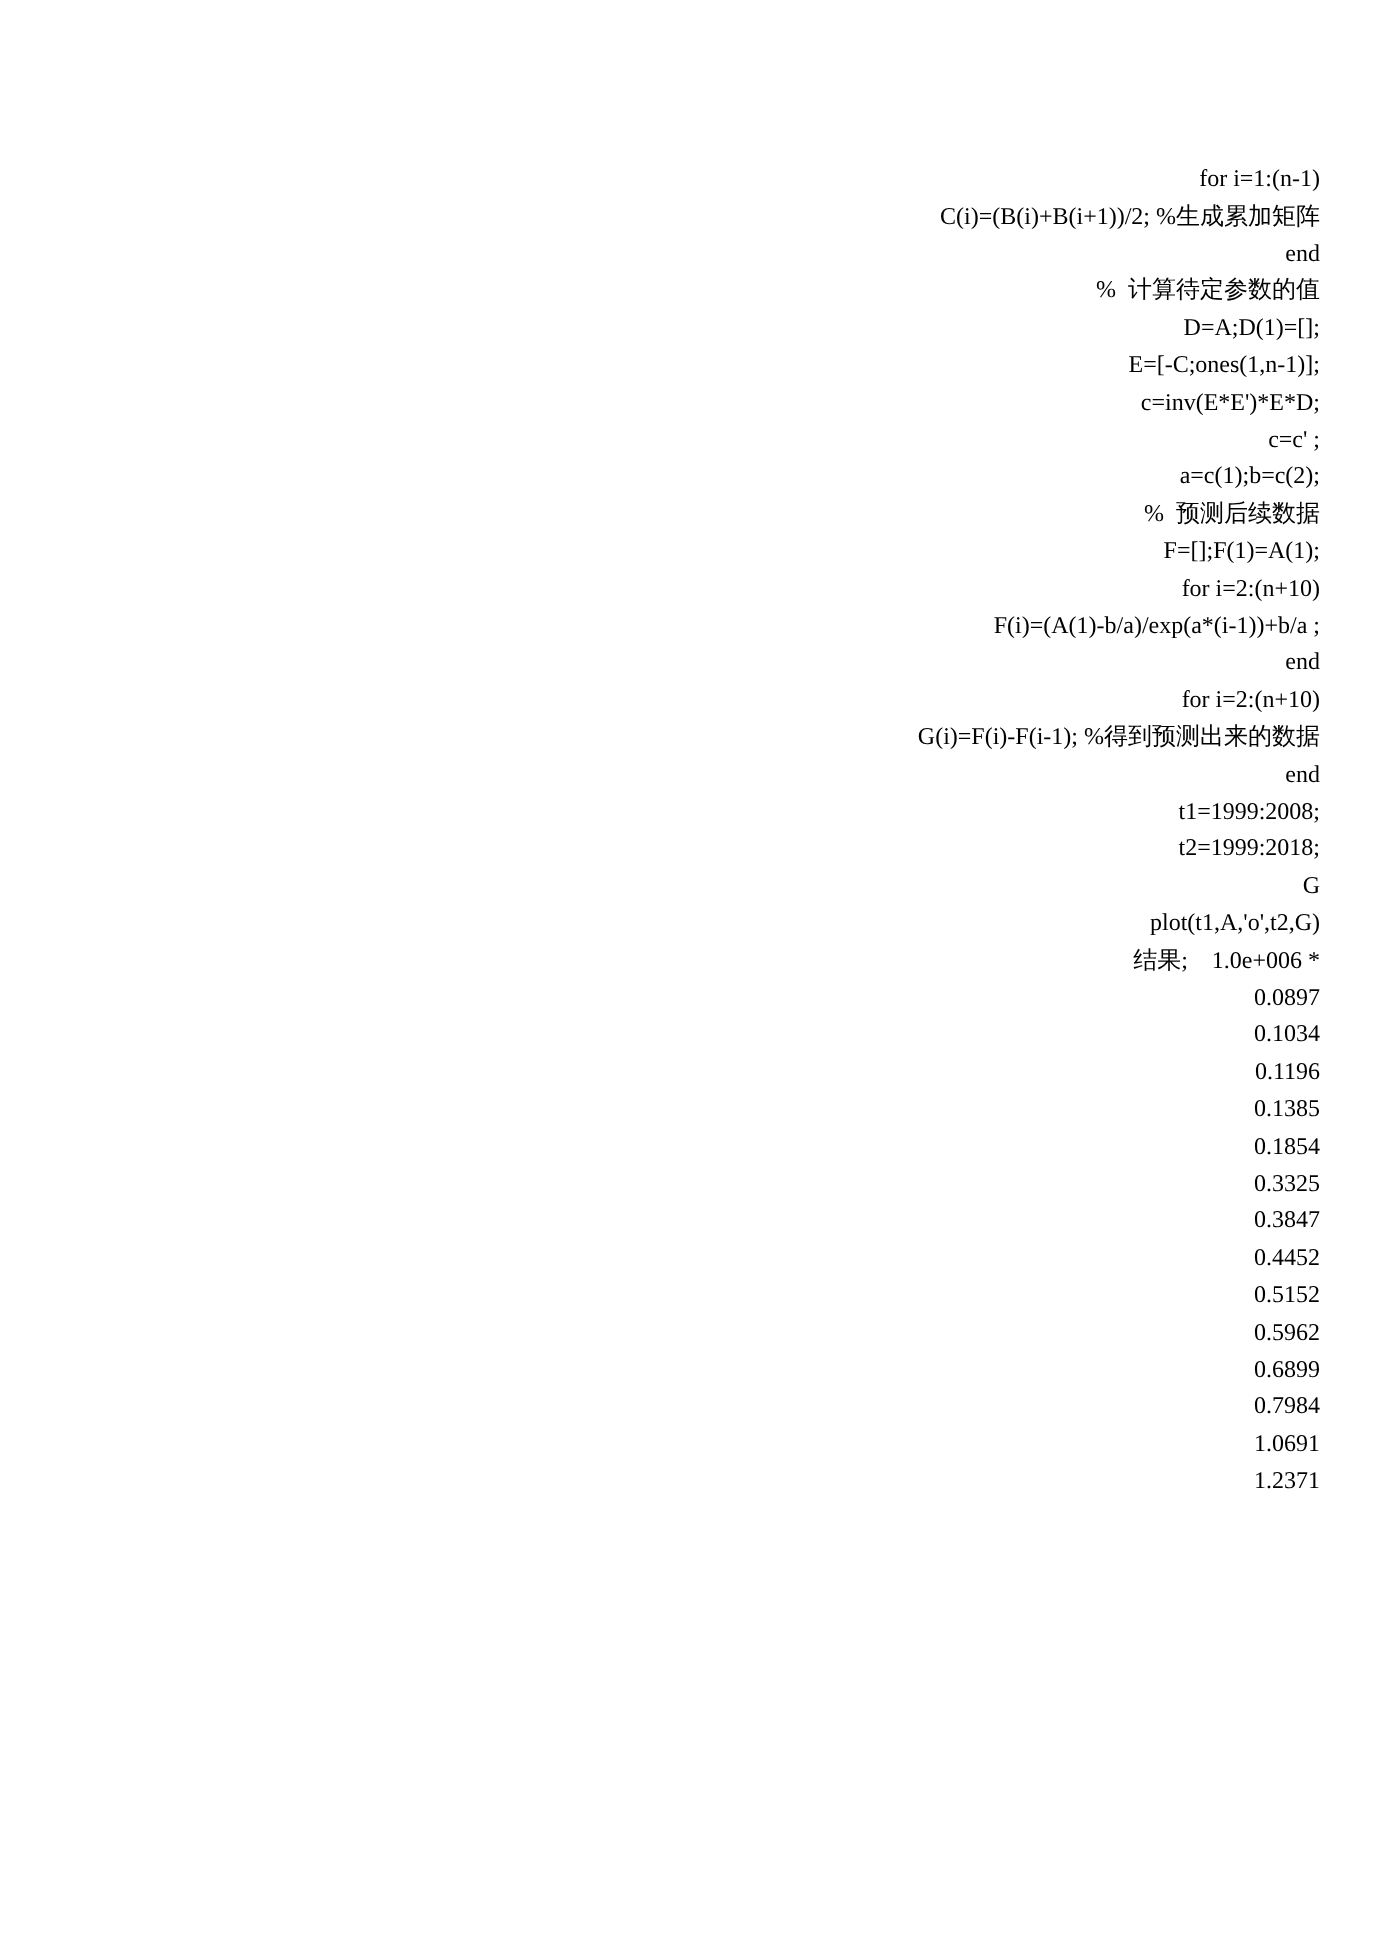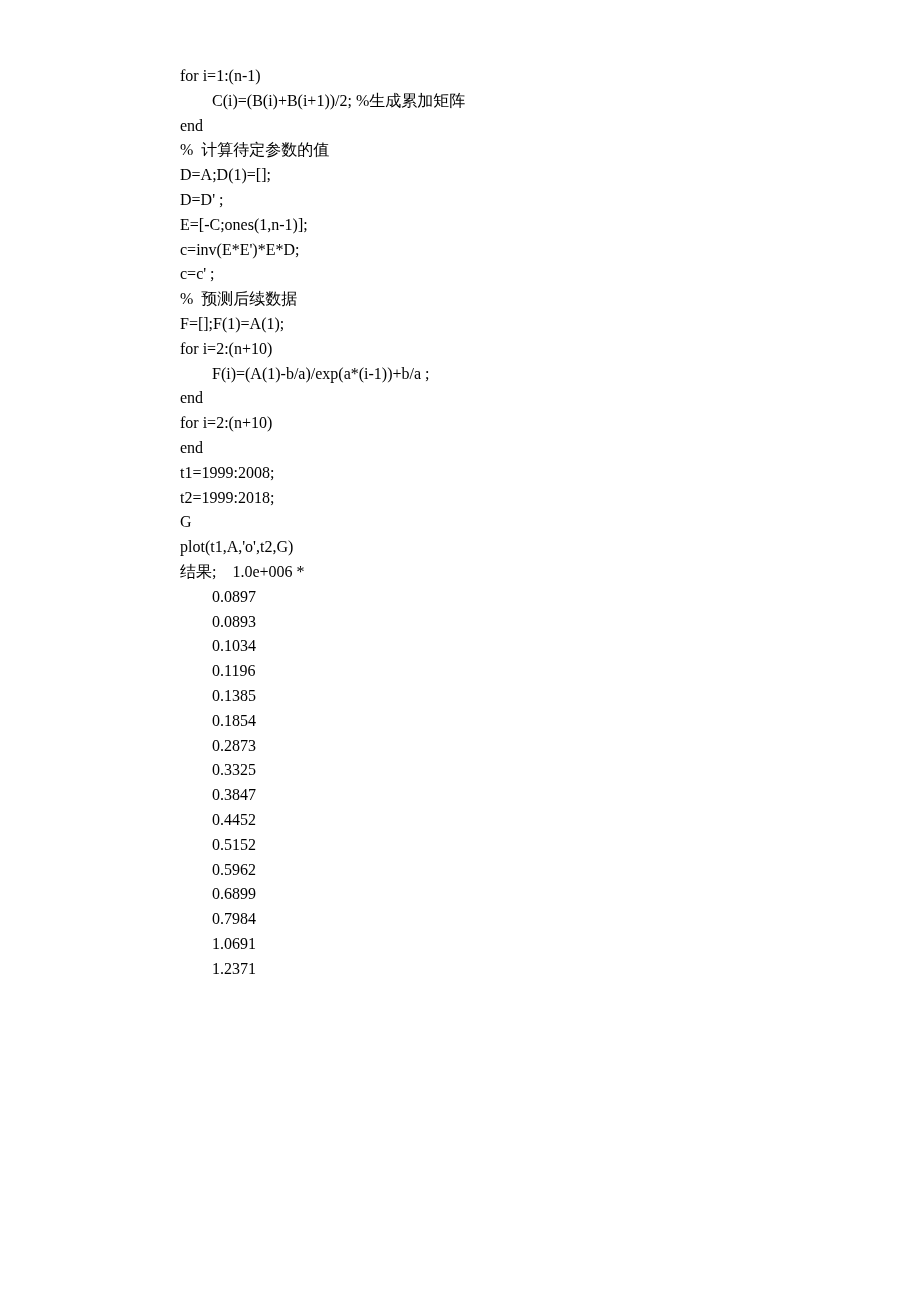--- a/index.html
+++ b/index.html
@@ -8,58 +8,58 @@
     background: #ffffff;
     font-family: "SimSun", "Times New Roman", serif;
     font-size: 16px;
     color: #000000;
     line-height: 1.55;
   }
   .page {
     width: 920px;
     min-height: 1302px;
     box-sizing: border-box;
-    padding: 64px 40px 60px 180px;
+    padding: 108px 40px 60px 180px;
+    text-align: right;
   }
   .line {
     white-space: pre;
   }
 </style>
 </head>
 <body>
 
 <div class="page">
   <div class="line">for i=1:(n-1)</div>
   <div class="line">        C(i)=(B(i)+B(i+1))/2; %生成累加矩阵</div>
   <div class="line">end</div>
   <div class="line">%  计算待定参数的值</div>
   <div class="line">D=A;D(1)=[];</div>
-  <div class="line">D=D' ;</div>
   <div class="line">E=[-C;ones(1,n-1)];</div>
   <div class="line">c=inv(E*E')*E*D;</div>
   <div class="line">c=c' ;</div>
+  <div class="line">a=c(1);b=c(2);</div>
   <div class="line">%  预测后续数据</div>
   <div class="line">F=[];F(1)=A(1);</div>
   <div class="line">for i=2:(n+10)</div>
   <div class="line">        F(i)=(A(1)-b/a)/exp(a*(i-1))+b/a ;</div>
   <div class="line">end</div>
   <div class="line">for i=2:(n+10)</div>
+  <div class="line">        G(i)=F(i)-F(i-1); %得到预测出来的数据</div>
   <div class="line">end</div>
   <div class="line">t1=1999:2008;</div>
   <div class="line">t2=1999:2018;</div>
   <div class="line">G</div>
   <div class="line">plot(t1,A,'o',t2,G)</div>
   <div class="line">结果;    1.0e+006 *</div>
   <div class="line">        0.0897</div>
-  <div class="line">        0.0893</div>
   <div class="line">        0.1034</div>
   <div class="line">        0.1196</div>
   <div class="line">        0.1385</div>
   <div class="line">        0.1854</div>
-  <div class="line">        0.2873</div>
   <div class="line">        0.3325</div>
   <div class="line">        0.3847</div>
   <div class="line">        0.4452</div>
   <div class="line">        0.5152</div>
   <div class="line">        0.5962</div>
   <div class="line">        0.6899</div>
   <div class="line">        0.7984</div>
   <div class="line">        1.0691</div>
   <div class="line">        1.2371</div>
 </div>

